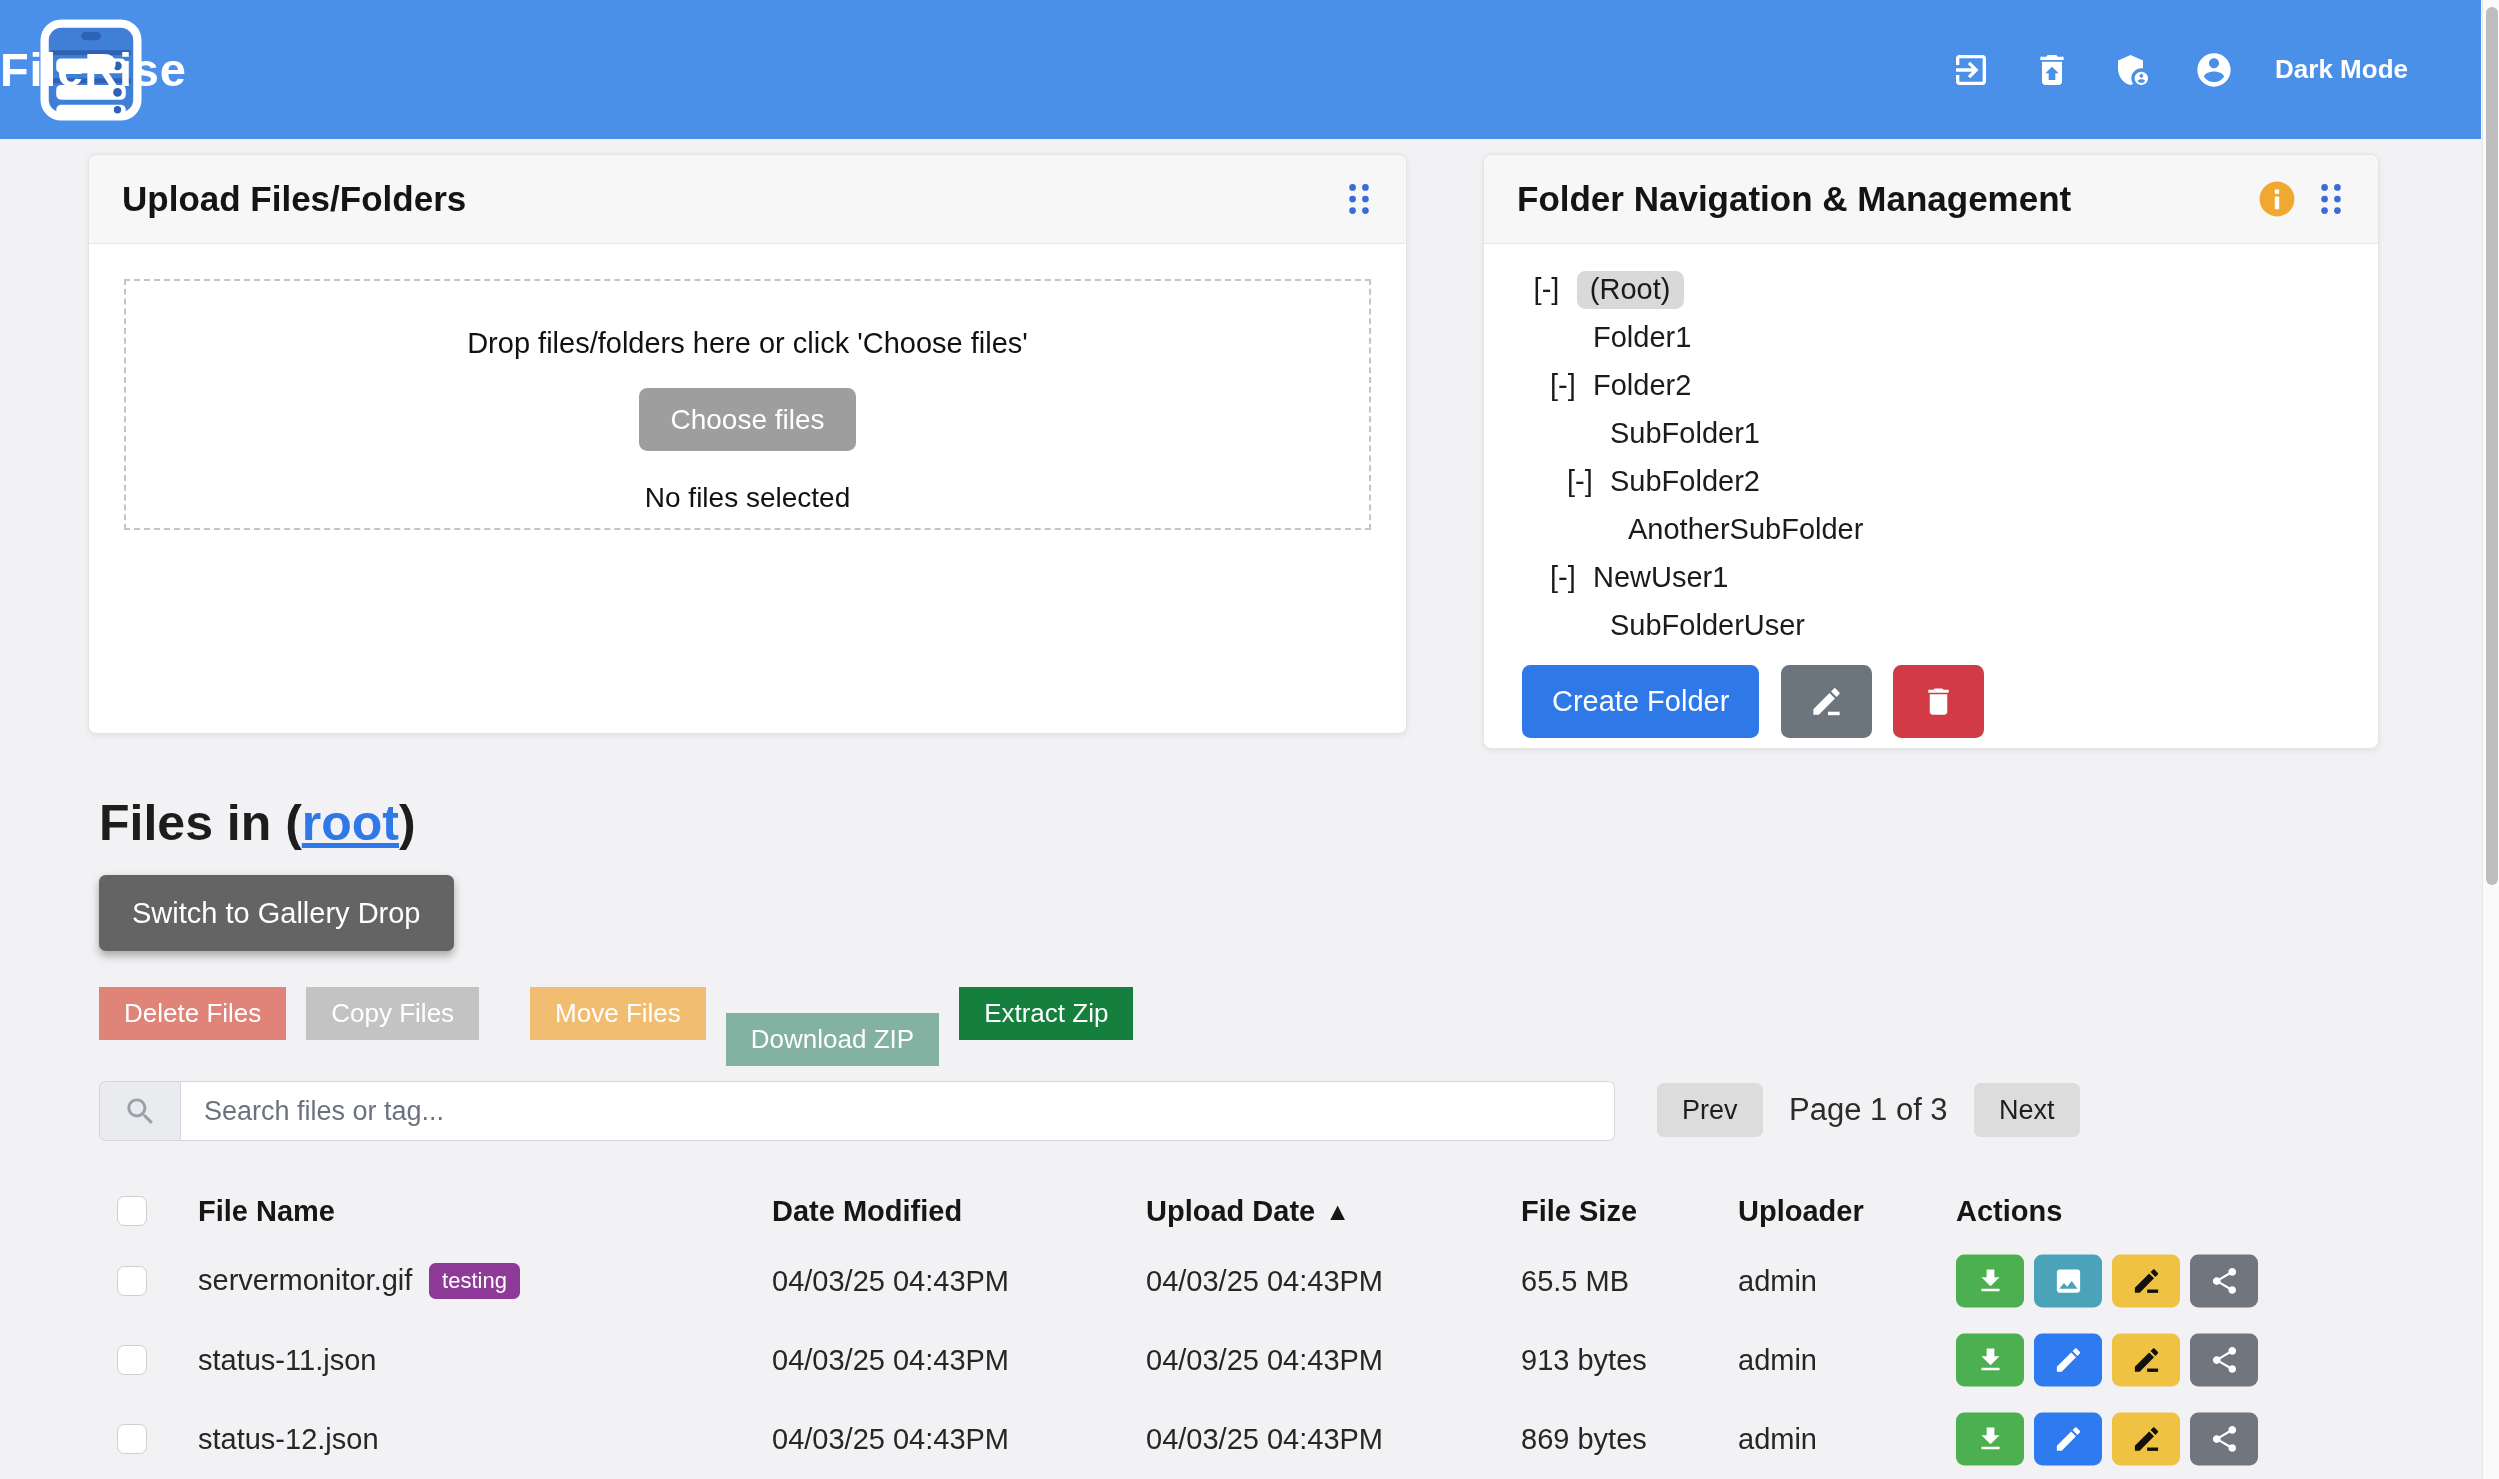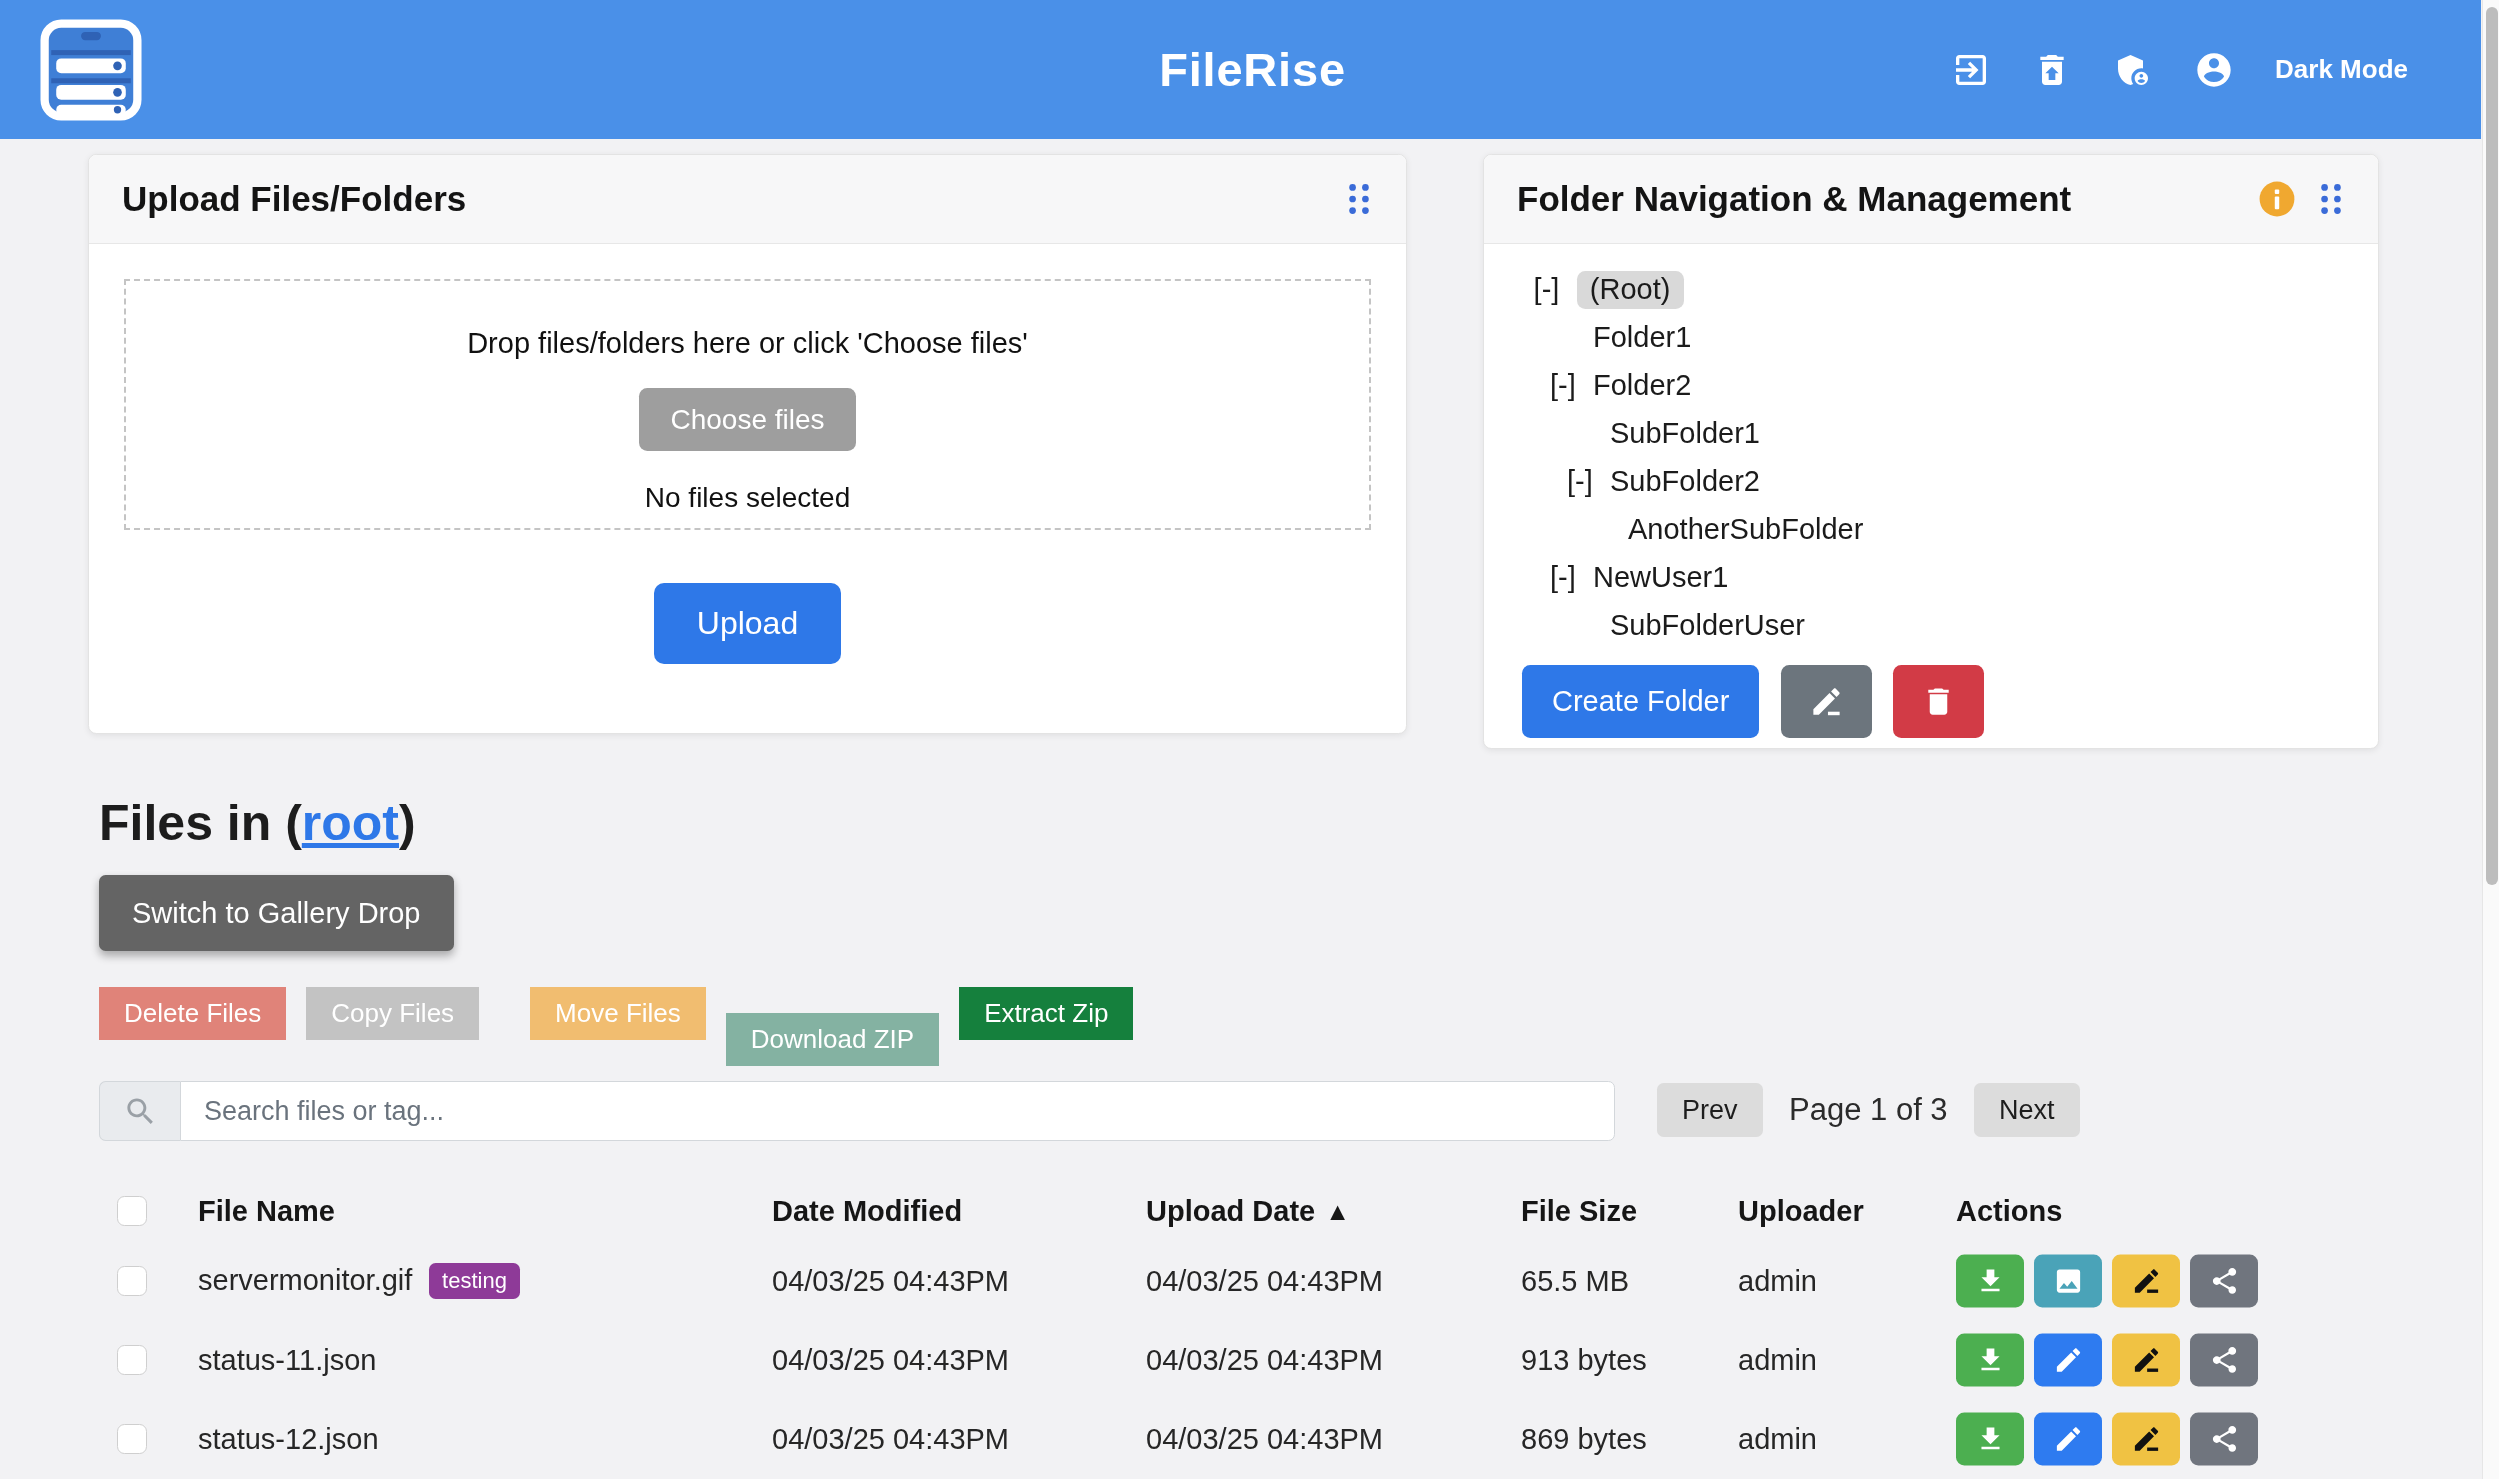--- a/index.html
+++ b/index.html
@@ -2,21 +2,21 @@
 <html style="font-size:13.2px"><head>
 <meta charset="utf-8">
 <style>
   * { margin:0; padding:0; box-sizing:border-box; }
   html,body { width:2500px; height:1480px; }
   body { font-family:"Liberation Sans","DejaVu Sans",sans-serif; background:#f2f2f4; position:relative; overflow:hidden; color:#222; }
 
   
   .header { position:absolute; left:0; top:0; width:2481px; height:139px; background:#4a90e8; display:flex; align-items:center; }
   .logo { width:106px; height:106px; margin-left:38px; flex:0 0 auto; }
-  .app-title { position:absolute; left:0; right:0; text-align:center; color:#fff; font-size:47px; font-weight:bold; letter-spacing:0.8px;padding-left:24px; }
+  .app-title { position:absolute; left:0; right:0; text-align:left; color:#fff; font-size:47px; font-weight:bold; letter-spacing:0.8px; }
   .header-right { margin-left:auto; display:flex; align-items:center; gap:41px; margin-right:73px; z-index:2; }
   .header-icon { background:none; border:none; cursor:pointer; display:flex; }
   .header-icon svg { width:40px; height:40px; fill:#fff; }
   .dark-mode { color:#fff; font-size:26px; font-weight:bold; }
 
   
   .scrollbar-track { position:absolute; right:0; top:0; width:18px; height:1480px; background:#fafafa; border-left:1.7px solid #e6e6e6; }
   .scrollbar-thumb { position:absolute; left:2.5px; top:6.6px; width:12.4px; height:878px; background:#bdbdbd; border-radius:6.6px; }
 
   
@@ -144,21 +144,20 @@
             </g>
           </svg>
       </button>
     </div>
   </div>
   <div class="dropzone">
     <div class="dz-text">Drop files/folders here or click 'Choose files'</div>
     <button class="choose-btn">Choose files</button>
     <div class="no-files">No files selected</div>
   </div>
-  <button class="upload-btn">Upload</button>
 </div>
 
 <div class="card" id="folder-card">
   <div class="card-header">
     <span class="card-title">Folder Navigation &amp; Management</span>
     <div class="card-header-right">
       <button class="info-btn">
         <svg width="38" height="38" viewBox="0 0 24 24">
             <circle cx="12" cy="12" r="11" fill="#f0a830"></circle>
             <rect x="10.6" y="6" width="2.8" height="2.8" rx="0.6" fill="#fff"></rect>

